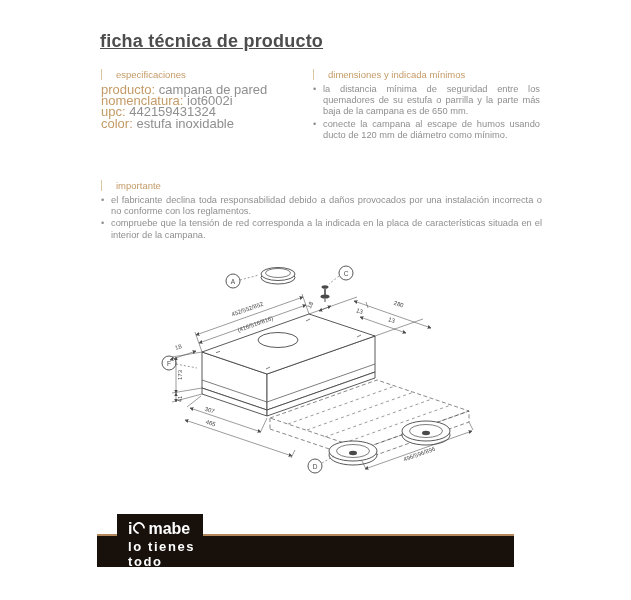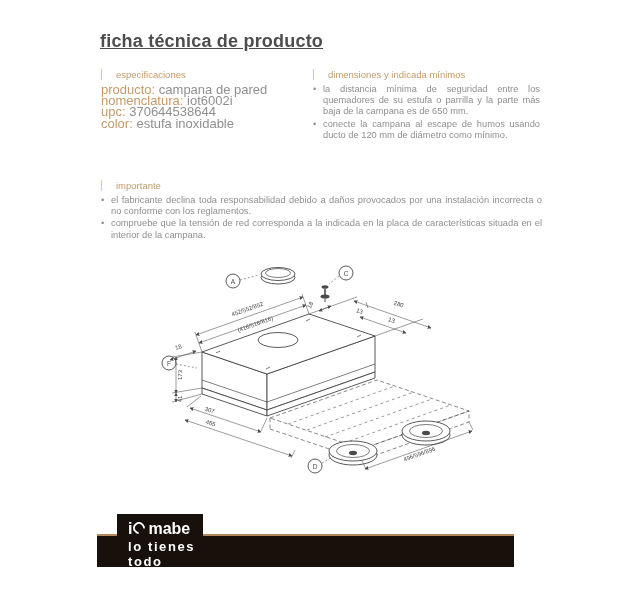--- a/index.html
+++ b/index.html
@@ -54,21 +54,21 @@
 <body>
 
 <div class="page">
 
   <h1 class="title">ficha técnica de producto</h1>
 
   <section class="specs">
     <div class="sec-head"><span class="bar"><span>especificaciones</span></span></div>
     <div class="field"><span class="f-label">producto:</span> <span class="f-value">campana de pared</span></div>
     <div class="field"><span class="f-label">nomenclatura:</span> <span class="f-value">iot6002i</span></div>
-    <div class="field"><span class="f-label">upc:</span> <span class="f-value">370644538644</span></div>
+    <div class="field"><span class="f-label">upc:</span> <span class="f-value">442159431324</span></div>
     <div class="field"><span class="f-label">color:</span> <span class="f-value">estufa inoxidable</span></div>
   </section>
 
   <section class="dims-col">
     <div class="sec-head"><span class="bar"><span>dimensiones y indicada mínimos</span></span></div>
     <div class="bullet">
         <span class="b-dot">•</span>
         <div class="b-text">la distancia mínima de seguridad entre los quemadores de su estufa o parrilla y la parte más baja de la campana es de 650 mm.</div>
       </div>
     <div class="bullet">

